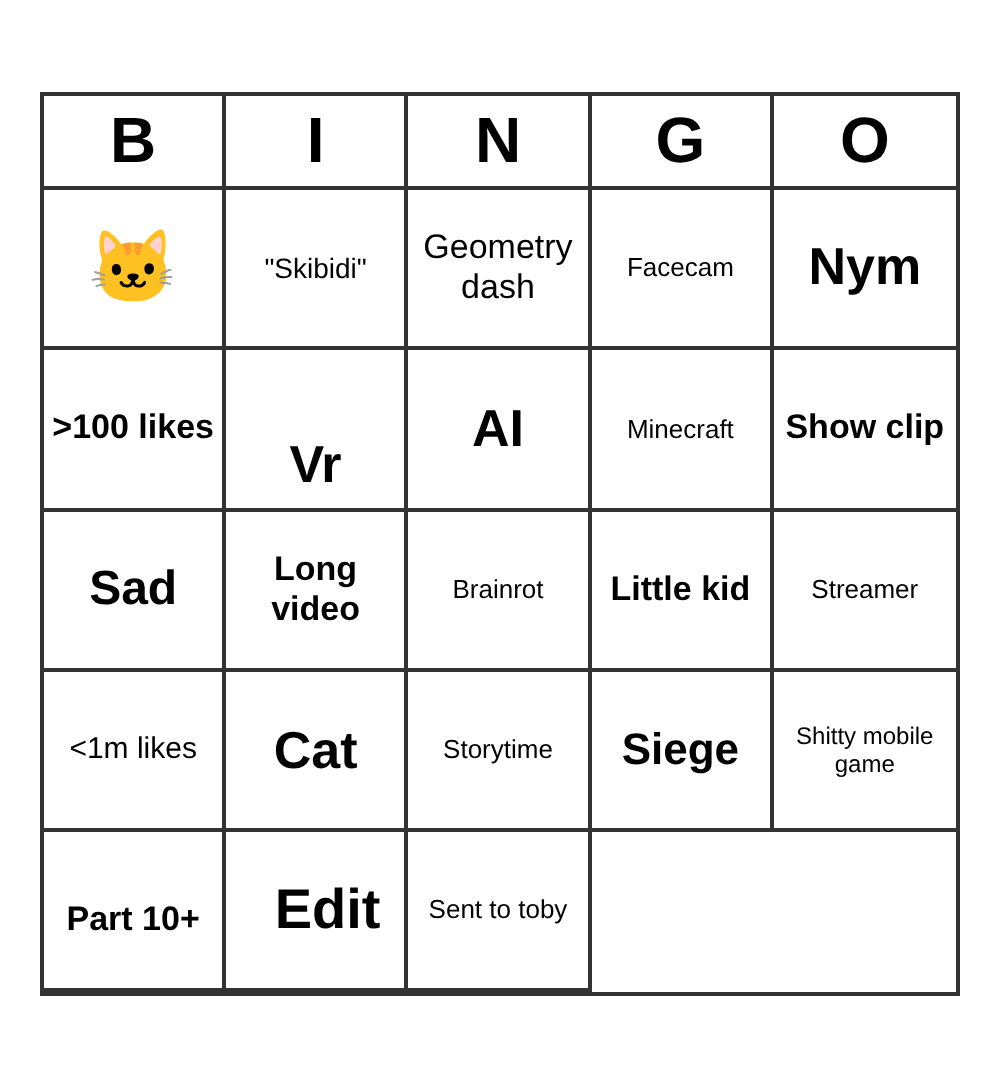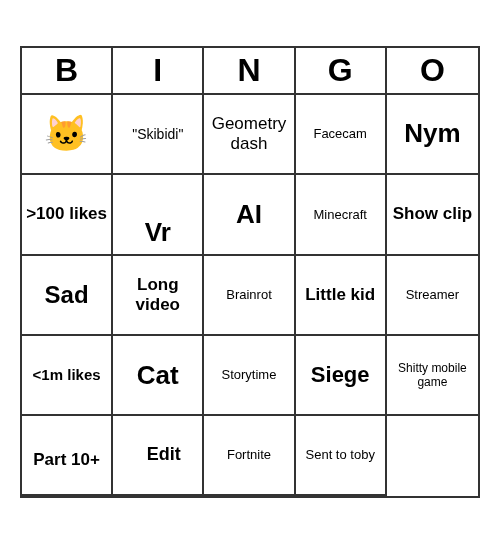--- a/index.html
+++ b/index.html
@@ -124,40 +124,37 @@
       <div class="bingo-cell">
         <span style="font-size: 13px;">Brainrot</span>
       </div>
       <div class="bingo-cell">
         <span style="font-size: 17px; font-weight: bold;">Little kid</span>
       </div>
       <div class="bingo-cell">
         <span style="font-size: 13px;">Streamer</span>
       </div>
       <div class="bingo-cell">
-        <span style="font-size: 15px; font-weight: bold;">&lt;1m likes</span>
+        <span style="font-size: 15px; font-weight: normal;">&lt;1m likes</span>
       </div>
       <div class="bingo-cell">
         <span style="font-size: 26px; font-weight: bold;">Cat</span>
       </div>
       <div class="bingo-cell">
         <span style="font-size: 13px;">Storytime</span>
       </div>
       <div class="bingo-cell">
         <span style="font-size: 22px; font-weight: bold;">Siege</span>
       </div>
       <div class="bingo-cell">
         <span style="font-size: 12px;">Shitty mobile game</span>
       </div>
       <div class="bingo-cell">
         <span style="font-size: 17px; font-weight: bold; margin-top: 11px;">Part 10+</span>
       </div>
       <div class="bingo-cell">
-        <span style="font-size: 18px; font-weight: bold; margin-left: 12px;">Edit</span>
-      </div>
-      <div class="bingo-cell">
-        <span style="font-size: 13px;">Fortnite</span>
+        <span style="font-size: 28px; font-weight: bold; margin-left: 12px;">Edit</span>
       </div>
       <div class="bingo-cell">
         <span style="font-size: 13px;">Sent to toby</span>
       </div>
     </div>
 </div>
 
 </body></html>

